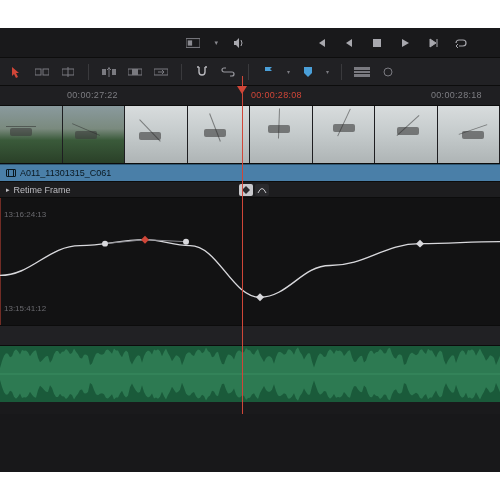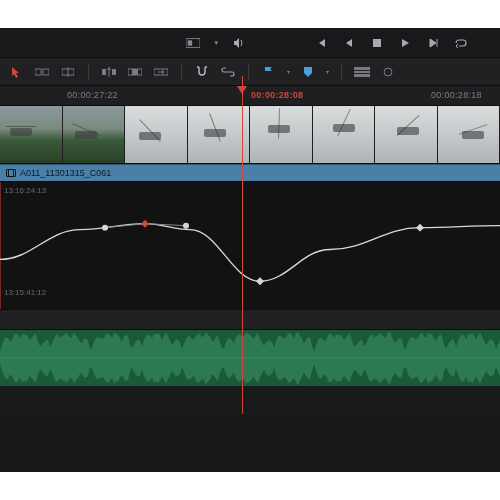--- a/index.html
+++ b/index.html
@@ -6,21 +6,21 @@
 body { background:#fff; width:500px; height:500px; overflow:hidden; }
 .app-frame { position:absolute; left:0; top:28px; width:500px; height:444px; background:#1a1a1c; }
 .topbar { height:30px; background:#19191b; display:flex; align-items:center; padding:0 8px; gap:14px; color:#8a8a90; border-bottom:1px solid #0d0d0d; }
 .topbar .spacer { flex:1; }
 .topbar .ico { width:14px; height:14px; display:flex; align-items:center; justify-content:center; }
 .toolbar { height:28px; background:#212124; display:flex; align-items:center; padding:0 8px; gap:10px; border-bottom:1px solid #0c0c0c; }
 .toolbar .ico { width:16px; height:14px; display:flex; align-items:center; justify-content:center; }
 .toolbar .sep { width:1px; height:16px; background:#3a3a3d; margin:0 2px; }
 .tc-ruler { height:20px; background:#1f1f22; border-bottom:1px solid #0c0c0c; position:relative; color:#7d7d82; }
 .tc-ruler .tc { position:absolute; top:4px; font-size:9px; letter-spacing:.3px;margin-left:33px; }
-.tc-ruler .cur { color:#d04638;font-weight:bold; }
+.tc-ruler .cur { color:#d04638; }
 .v-track { height:58px; background:#242427; border-bottom:1px solid #0c0c0c; position:relative; overflow:hidden; }
 .clip-strip { position:absolute; left:0; top:0; height:100%; width:500px; display:flex; }
 .thumb { flex:1; position:relative; overflow:hidden; border-right:1px solid rgba(0,0,0,.15); }
 .thumb .sky { position:absolute; inset:0; }
 .thumb .heli { position:absolute; width:22px; height:8px; background:rgba(60,60,60,.6); border-radius:2px; }
 .thumb .blade { position:absolute; width:30px; height:1px; background:rgba(40,40,40,.5); }
 .clip-label { height:16px; background:#4a7fa8; border-top:1px solid #2d5570; border-bottom:1px solid #0c0c0c; display:flex; align-items:center; padding:8px 6px; color:#0a1820; font-size:9px; gap:4px; }
 .clip-label .film-ico { width:10px; height:8px; border:1px solid #0a1820; border-radius:1px; position:relative; }
 .clip-label .film-ico::before,.clip-label .film-ico::after { content:''; position:absolute; width:1px; height:6px; background:#0a1820; top:0; }
 .clip-label .film-ico::before { left:1px; } .clip-label .film-ico::after { right:1px; }
@@ -222,23 +222,39 @@
           <div class="blade" style="left: 20px; top: 22.6279px; transform: rotate(161deg);"></div>
         </div>
       </div>
   </div>
 
   <div class="clip-label">
     <span class="film-ico"></span>
     <span>A011_11301315_C061</span>
   </div>
 
+  <div class="retime-hdr">
+    <span style="font-size:7px;color:#bdbdc2;">▸</span>
+    <span>Retime Frame</span>
+    <div class="kf-btns">
+      <div class="kf-btn">
+          <svg width="8" height="8" viewBox="0 0 8 8">
+            <path d="M4 0l4 4-4 4-4-4z" fill="#2a2a2d"></path>
+          </svg>
+        </div>
+      <div class="kf-btn dark">
+          <svg width="10" height="8" viewBox="0 0 10 8">
+            <path d="M1 7 Q5 -2 9 7" fill="none" stroke="#c9c9cd" stroke-width="1"></path>
+          </svg>
+        </div>
+    </div>
+  </div>
 
   <div class="curve-area">
-    <span class="tc-side" style="top:4px">13:16:24:13</span>
+    <span class="tc-side" style="top:12px">13:16:24:13</span>
     <span class="tc-side" style="bottom:12px">13:15:41:12</span>
     <svg class="curve-svg" id="curve-svg" viewBox="0 0 500 128" preserveAspectRatio="none">
         <line x1="0" y1="0" x2="0" y2="128" stroke="#d04638" stroke-width="1"></line>
         <path d="M 0 78 C 32 78 48 48 80 48 C 106 48 119 42 145 42 C 163 42 172 48 190 48 C 218 48 232 100 260 100 C 288 100 302 68 330 68 C 366 68 384 46 420 46 C 452 46 468 44 500 44" fill="none" stroke="#d8d8dc" stroke-width="1.4"></path>
         <line x1="145" y1="42" x2="105" y2="46" stroke="#8a8a90" stroke-width="1"></line>
         <circle cx="105" cy="46" r="3" fill="#d8d8dc"></circle>
         <line x1="145" y1="42" x2="186" y2="44" stroke="#8a8a90" stroke-width="1"></line>
         <circle cx="186" cy="44" r="3" fill="#d8d8dc"></circle>
         <path d="M 145 38 l 4 4 l -4 4 l -4 -4 z" fill="#d04638"></path>
         <path d="M 260 96 l 4 4 l -4 4 l -4 -4 z" fill="#d8d8dc"></path>

